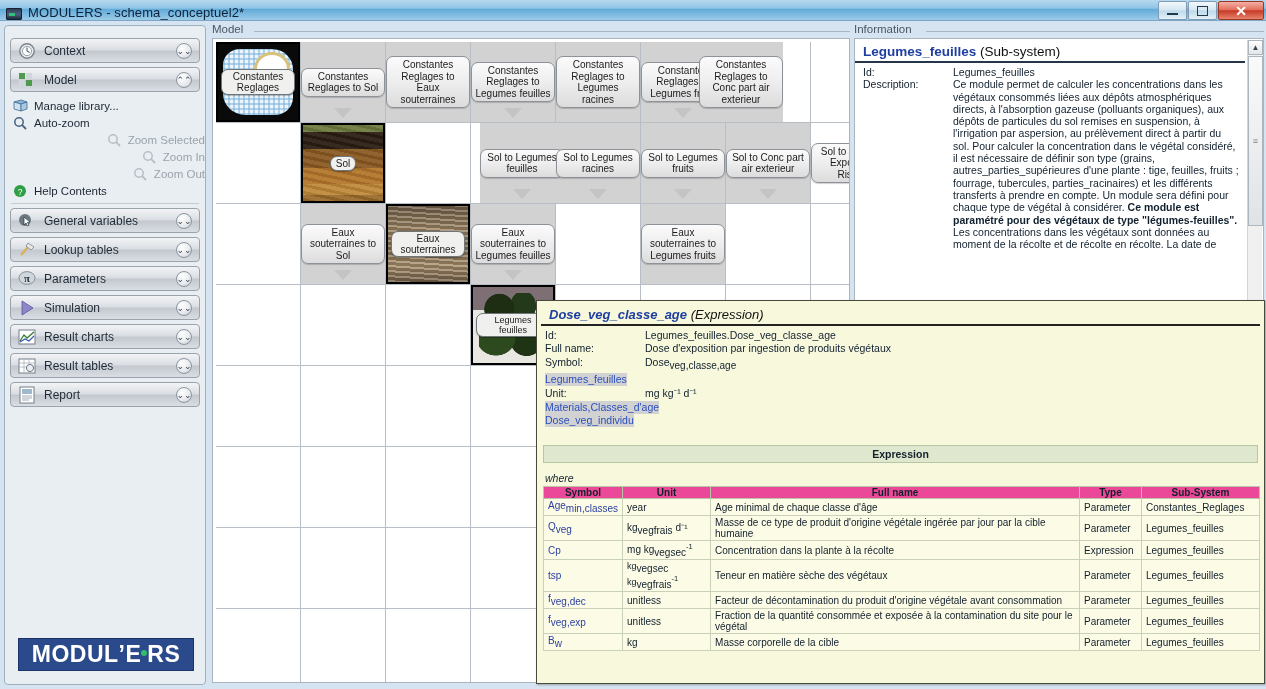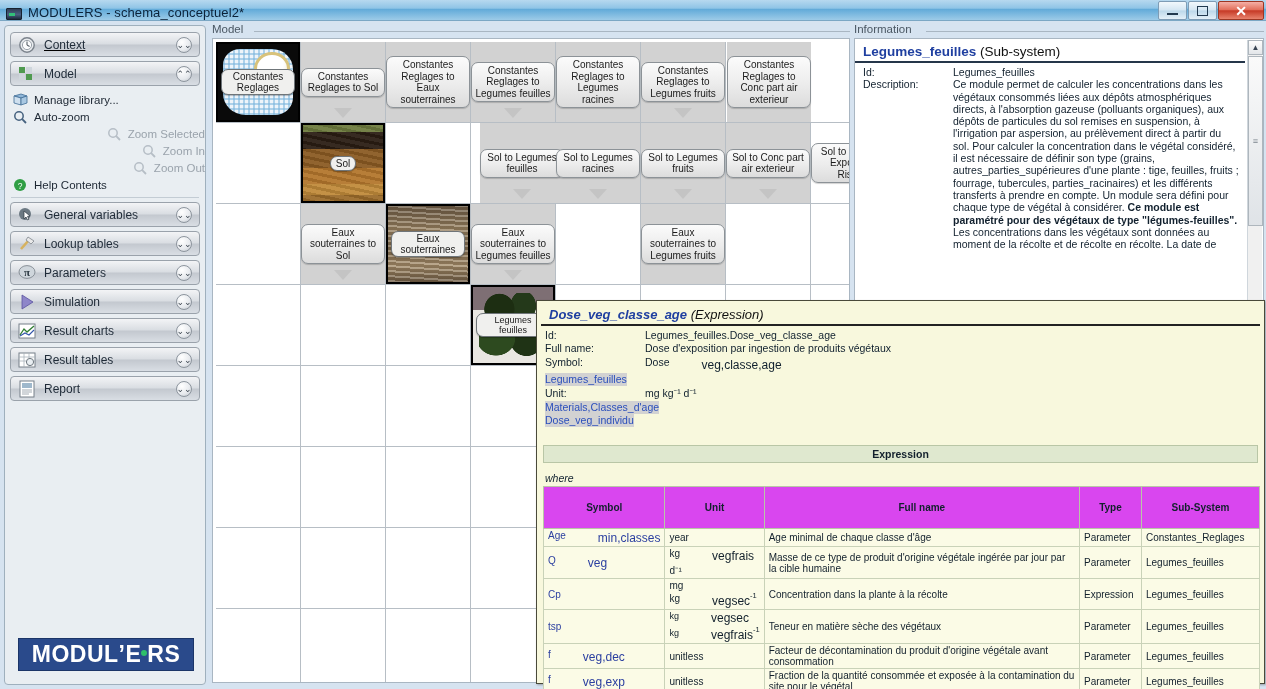--- a/index.html
+++ b/index.html
@@ -54,21 +54,21 @@
   .sidebar {
     position:absolute; left:4px; top:4px; width:202px; height:660px;
     background:#e9eef2; border:1px solid #9fb0bd; border-radius:4px;
   }
   .acc-band {
     margin: 4px 5px 0 5px; height: 25px; border-radius: 4px;
     border: 1px solid #9aa2ab;
     background: linear-gradient(180deg,#f3f4f6 0%,#d9dde2 48%, #c3c8cf 52%, #d9dee4 100%);
     display:flex; align-items:center; position:relative; cursor:pointer;
   }
-  .acc-band.top { margin-top:6px;text-decoration:underline; }
+  .acc-band.top { margin-top:12px; }
   .acc-ico { width:20px; height:18px; margin-left:6px; margin-right:7px; position:relative; flex:none;}
   .acc-label { font-size:12px; color:#1f2b38; }
   .acc-chev {
     position:absolute; right:7px; top:4px; width:16px; height:16px; border-radius:50%;
     background: radial-gradient(circle at 35% 30%, #ffffff 0%, #e6e9ed 60%, #b9bfc6 100%);
     border:1px solid #8d959e; display:flex; align-items:center; justify-content:center;
     font-size:9px; color:#3c4650; line-height:1;
   }
   .menu-list { margin: 5px 0 4px 0; padding: 0 0 0 8px; }
   .menu-item { height:17px; display:flex; align-items:center; font-size:11.5px; color:#1d2733; cursor:pointer;}
@@ -237,36 +237,36 @@
     margin: 3px 4px 0 4px;
     font-style: italic;
   }
   .detail-title b { color:#1f3fa0; font-weight:bold; }
   .detail-title span.kind{ color:#111; }
   .d-rows { padding:3px 0 2px 8px; }
   .d-row { display:flex; line-height:13px; }
   .d-key { width:100px; flex:none; color:#10202e; }
   .d-val { color:#10202e; }
   .d-val.link { color:#2b4fbb; }
-  sub { font-size:12px;margin-left:32px; }
+  sub { font-size:10px; }
   sup { font-size:7.5px; }
 
   .expr-hdr {
     margin: 16px 6px 0 6px; background:#dfe8cf; border:1px solid #b9c6a6;
     text-align:center; font-weight:bold; font-size:10.5px; padding:2px 0; color:#12202c;
   }
   .expr-body {
     margin:0 6px; background:#fbfbe6; border:1px solid #b9c6a6; border-top:none;
     padding:5px 6px 7px 6px; color:#2b3fa0; font-size:11px;
   }
   .where { margin:9px 0 2px 8px; font-style:italic; font-size:10.5px; }
 
   table.sym { margin:0 6px; border-collapse:collapse; width: 717px; font-size:10px; }
   table.sym th {
-    background:#d946ef; border:1px solid #b9c6a6; font-weight:bold; padding:15px 4px; color:#12202c;
+    background:#ec4899; border:1px solid #b9c6a6; font-weight:bold; padding:0 4px; color:#12202c;
   }
   table.sym td {
     border:1px solid #c9d2b8; padding:1px 4px; background:#fbfbe6; color:#12202c; height:17px;
   }
   table.sym td.sym-c { color:#2b3fa0; width:66px; }
   table.sym td.unit-c { width:88px; }
   table.sym td.type-c { width:62px; text-align:left; }
   table.sym td.ss-c   { width:118px; }
   table.sym th.sym-h{width:66px;} table.sym th.unit-h{width:88px;}
   table.sym th.type-h{width:62px;} table.sym th.ss-h{width:118px;}
@@ -562,21 +562,21 @@
 
       <div class="link" style="left:343px; top:3px; width:84px; height:80px;">
         <div class="link-box">Constantes Reglages to Legumes racines</div>
       </div>
 
       <div class="link" style="left:428px; top:3px; width:84px; height:80px;">
         <div class="arrow-v"></div>
         <div class="link-box">Constantes Reglages to Legumes fruits</div>
       </div>
 
-      <div class="link" style="left:514px; top:3px; width:84px; height:80px;">
+      <div class="link" style="left:486px; top:3px; width:84px; height:80px;">
         <div class="link-box">Constantes Reglages to Conc part air exterieur</div>
       </div>
 
       <div class="node" style="left:88px; top:84px; width:84px; height:80px;">
         <div class="tex-sol"></div>
         <div class="node-cap">Sol</div>
       </div>
 
       <div class="link" style="left:267px; top:84px; width:84px; height:80px;">
         <div class="arrow-v"></div>

